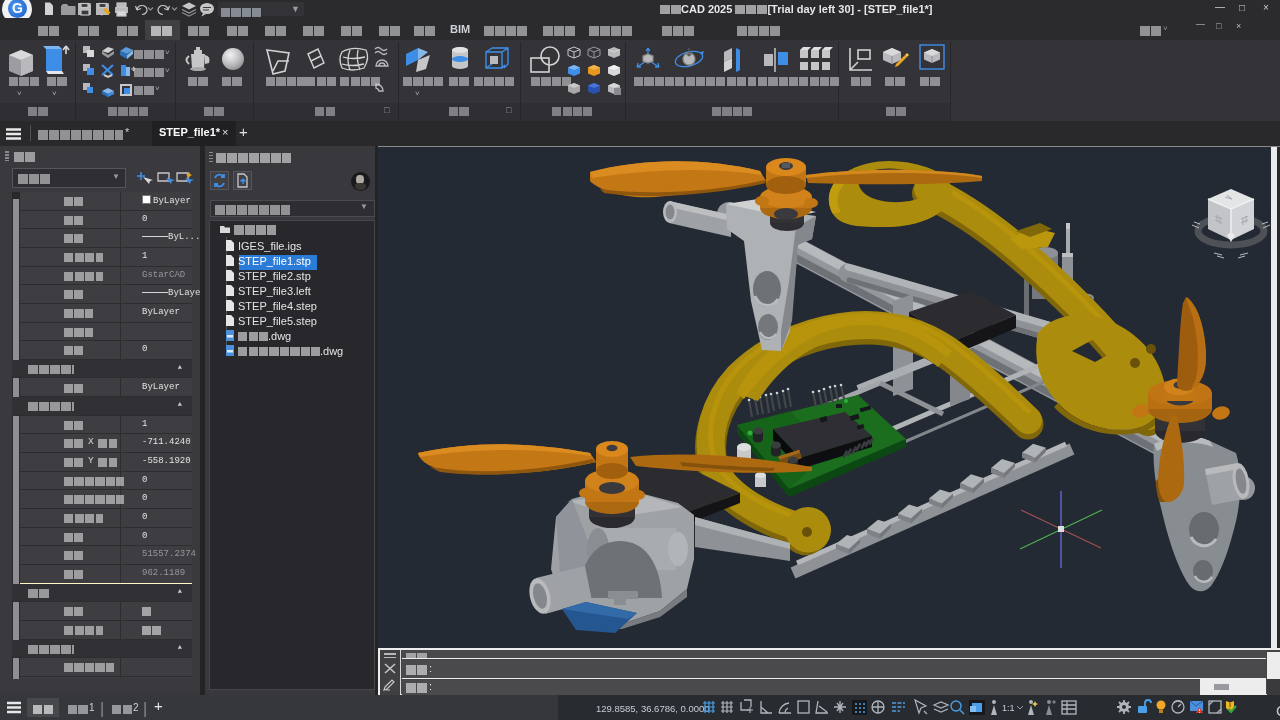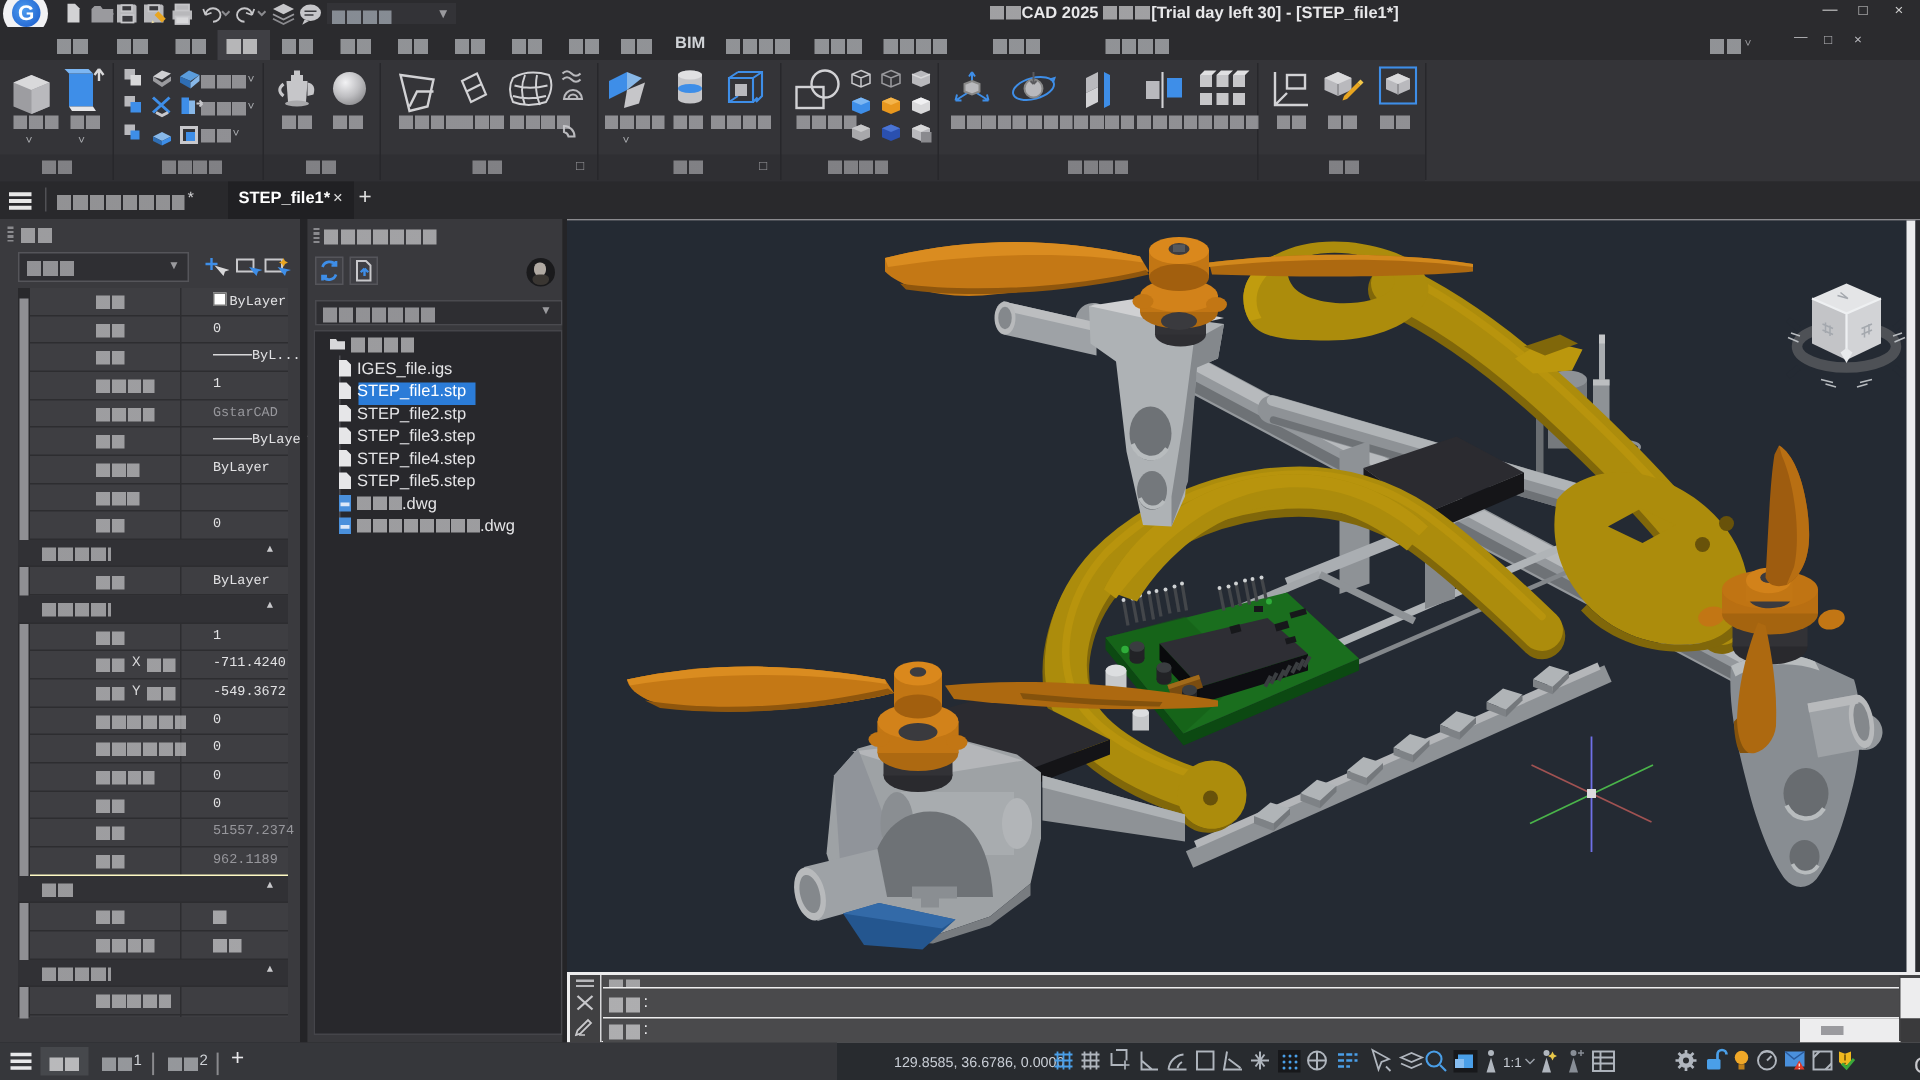--- a/index.html
+++ b/index.html
@@ -427,21 +427,21 @@
 <div class="abs" style="left:20px;top:242.45px;width:172px;height:18.65px;border-bottom:1px solid #2d2d30">
       <span class="cj10 abs" style="left:44px;top:5px;width:19px"></span>
       <span class="abs" style="left:68px;top:2px;font-family:'Liberation Mono',monospace;font-size:9.5px">X</span>
       <span class="cj10 abs" style="left:78px;top:5px;width:19px"></span>
       <span class="abs" style="left:122px;top:3px;color:#e2e2e4">-711.4240</span>
     </div>
 <div class="abs" style="left:20px;top:261.1px;width:172px;height:18.65px;border-bottom:1px solid #2d2d30">
       <span class="cj10 abs" style="left:44px;top:5px;width:19px"></span>
       <span class="abs" style="left:68px;top:2px;font-family:'Liberation Mono',monospace;font-size:9.5px">Y</span>
       <span class="cj10 abs" style="left:78px;top:5px;width:19px"></span>
-      <span class="abs" style="left:122px;top:3px;color:#e2e2e4">-549.3672</span>
+      <span class="abs" style="left:122px;top:3px;color:#e2e2e4">-558.1920</span>
     </div>
 <div class="abs" style="left:20px;top:279.75px;width:172px;height:18.65px;border-bottom:1px solid #2d2d30">
       <span class="cj10 abs" style="left:44px;top:5px;width:59.699999999999996px"></span>
       <span class="abs" style="left:122px;top:3px;color:#e2e2e4">0</span>
     </div>
 <div class="abs" style="left:20px;top:298.4px;width:172px;height:18.65px;border-bottom:1px solid #2d2d30">
       <span class="cj10 abs" style="left:44px;top:5px;width:59.699999999999996px"></span>
       <span class="abs" style="left:122px;top:3px;color:#e2e2e4">0</span>
     </div>
 <div class="abs" style="left:20px;top:317.05px;width:172px;height:18.65px;border-bottom:1px solid #2d2d30">
@@ -523,21 +523,21 @@
         <path d="M0,90 h8 v11 h-8 z M0,105 h8 v11 h-8 z"></path>
       </g>
     <g fill="#fff" font-size="4">
         <rect x="1" y="95" width="6" height="2.5" fill="#dce8f8"></rect>
         <rect x="1" y="110" width="6" height="2.5" fill="#dce8f8"></rect>
       </g>
   </svg>
   <span class="abs" style="left:29px;top:20px">IGES_file.igs</span>
   <span class="abs" style="left:29px;top:35px;color:#fff">STEP_file1.stp</span>
   <span class="abs" style="left:29px;top:50px">STEP_file2.stp</span>
-  <span class="abs" style="left:29px;top:65px">STEP_file3.step</span>
+  <span class="abs" style="left:29px;top:65px">STEP_file3.left</span>
   <span class="abs" style="left:29px;top:80px">STEP_file4.step</span>
   <span class="abs" style="left:29px;top:95px">STEP_file5.step</span>
   <span class="abs" style="left:29px;top:110px"><span class="cj10" style="width:30px"></span>.dwg</span>
   <span class="abs" style="left:29px;top:125px"><span class="cj10" style="width:82px"></span>.dwg</span>
 </div>
 <div class="abs" style="left:375px;top:146px;width:5px;height:549px;background:#242427"></div>
 
 <div id="vp" class="abs" style="left:378px;top:146px;width:902px;height:502px;background:#242a33;border-top:1px solid #8a8a8e">
 <svg width="902" height="502" viewBox="378 146 902 502" style="position:absolute;left:0;top:0">
       <rect x="378" y="146" width="902" height="502" fill="#242a33"></rect>

